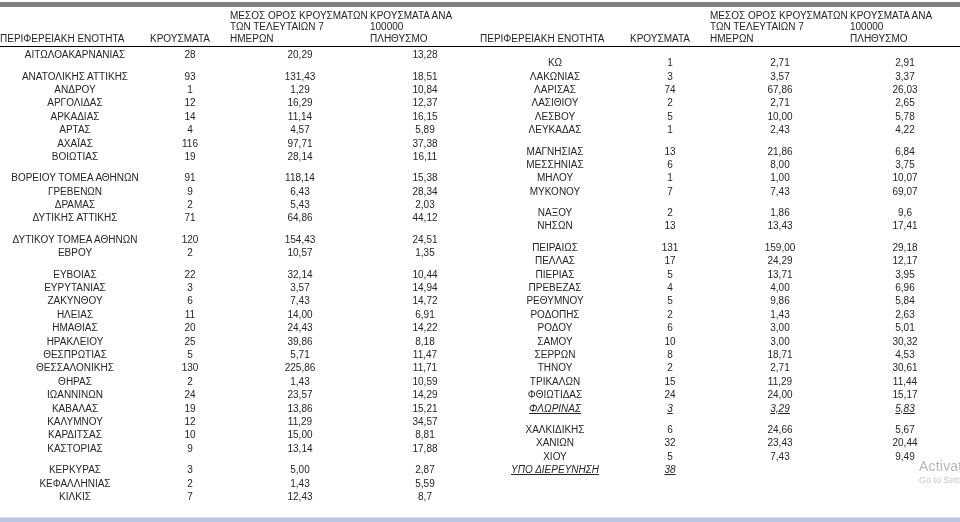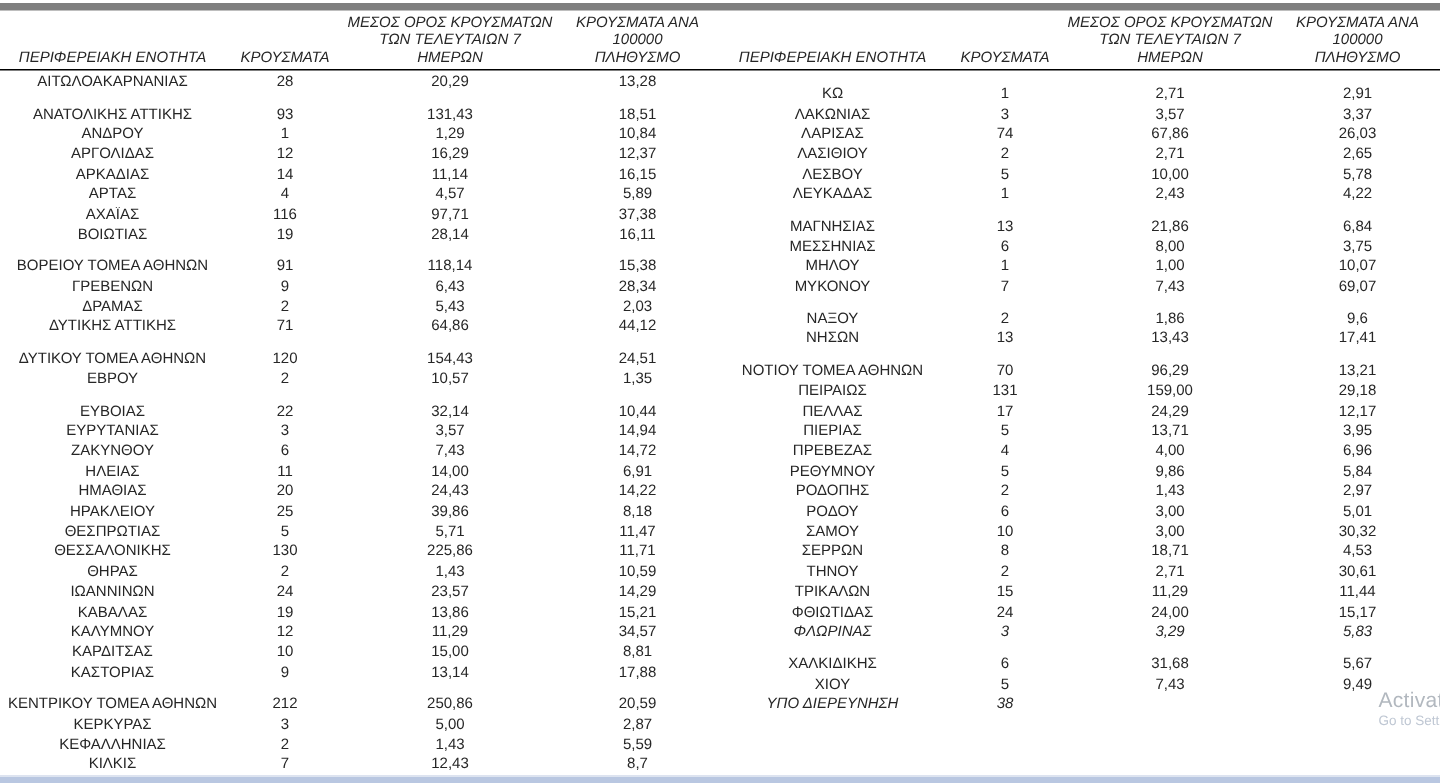--- a/index.html
+++ b/index.html
@@ -28,32 +28,32 @@
     display:flex;flex-direction:row;
   }
   .data-table{width:480px;}
   .thead{
     display:flex;align-items:flex-end;
     height:39px;
     border-bottom:1.5px solid var(--rule);
     font-size:10px;line-height:11.5px;
   }
   .th{
-    text-align:center;white-space:pre-line;padding-bottom:2px;font-style:italic;
+    text-align:left;white-space:pre-line;padding-bottom:2px;
   }
   .col-region{width:150px;}
   .col-cases{width:80px;}
   .col-avg7{width:140px;}
   .col-per100k{width:110px;}
   .tbody{padding-top:1px;}
   .trow{
     display:flex;height:13.4px;align-items:center;
     font-size:10px;
   }
-  .trow.italic{font-style:italic;}
+  .trow.italic{font-style:italic;text-decoration:underline;}
   .tcell{text-align:center;overflow:hidden;white-space:nowrap;}
   .gap-row{height:8px;}
   .bottom-bar{
     position:absolute;left:0;top:517px;width:960px;height:4.5px;
     background:var(--bottombar);
     border-top:1px solid #dde4f0;
   }
   .watermark{
     position:absolute;left:919px;top:458px;width:200px;
     white-space:nowrap;pointer-events:none;
@@ -250,26 +250,20 @@
     <div class="tcell col-per100k">8,81</div>
   </div>
         <div class="trow">
     <div class="tcell col-region">ΚΑΣΤΟΡΙΑΣ</div>
     <div class="tcell col-cases">9</div>
     <div class="tcell col-avg7">13,14</div>
     <div class="tcell col-per100k">17,88</div>
   </div>
         <div class="gap-row"></div>
         <div class="trow">
-    <div class="tcell col-region">ΚΕΝΤΡΙΚΟΥ ΤΟΜΕΑ ΑΘΗΝΩΝ</div>
-    <div class="tcell col-cases">212</div>
-    <div class="tcell col-avg7">250,86</div>
-    <div class="tcell col-per100k">20,59</div>
-  </div>
-        <div class="trow">
     <div class="tcell col-region">ΚΕΡΚΥΡΑΣ</div>
     <div class="tcell col-cases">3</div>
     <div class="tcell col-avg7">5,00</div>
     <div class="tcell col-per100k">2,87</div>
   </div>
         <div class="trow">
     <div class="tcell col-region">ΚΕΦΑΛΛΗΝΙΑΣ</div>
     <div class="tcell col-cases">2</div>
     <div class="tcell col-avg7">1,43</div>
     <div class="tcell col-per100k">5,59</div>
@@ -364,26 +358,20 @@
     <div class="tcell col-per100k">9,6</div>
   </div>
         <div class="trow">
     <div class="tcell col-region">ΝΗΣΩΝ</div>
     <div class="tcell col-cases">13</div>
     <div class="tcell col-avg7">13,43</div>
     <div class="tcell col-per100k">17,41</div>
   </div>
         <div class="gap-row"></div>
         <div class="trow">
-    <div class="tcell col-region">ΝΟΤΙΟΥ ΤΟΜΕΑ ΑΘΗΝΩΝ</div>
-    <div class="tcell col-cases">70</div>
-    <div class="tcell col-avg7">96,29</div>
-    <div class="tcell col-per100k">13,21</div>
-  </div>
-        <div class="trow">
     <div class="tcell col-region">ΠΕΙΡΑΙΩΣ</div>
     <div class="tcell col-cases">131</div>
     <div class="tcell col-avg7">159,00</div>
     <div class="tcell col-per100k">29,18</div>
   </div>
         <div class="trow">
     <div class="tcell col-region">ΠΕΛΛΑΣ</div>
     <div class="tcell col-cases">17</div>
     <div class="tcell col-avg7">24,29</div>
     <div class="tcell col-per100k">12,17</div>
@@ -403,21 +391,21 @@
         <div class="trow">
     <div class="tcell col-region">ΡΕΘΥΜΝΟΥ</div>
     <div class="tcell col-cases">5</div>
     <div class="tcell col-avg7">9,86</div>
     <div class="tcell col-per100k">5,84</div>
   </div>
         <div class="trow">
     <div class="tcell col-region">ΡΟΔΟΠΗΣ</div>
     <div class="tcell col-cases">2</div>
     <div class="tcell col-avg7">1,43</div>
-    <div class="tcell col-per100k">2,97</div>
+    <div class="tcell col-per100k">2,63</div>
   </div>
         <div class="trow">
     <div class="tcell col-region">ΡΟΔΟΥ</div>
     <div class="tcell col-cases">6</div>
     <div class="tcell col-avg7">3,00</div>
     <div class="tcell col-per100k">5,01</div>
   </div>
         <div class="trow">
     <div class="tcell col-region">ΣΑΜΟΥ</div>
     <div class="tcell col-cases">10</div>
@@ -451,22 +439,28 @@
         <div class="trow italic">
     <div class="tcell col-region">ΦΛΩΡΙΝΑΣ</div>
     <div class="tcell col-cases">3</div>
     <div class="tcell col-avg7">3,29</div>
     <div class="tcell col-per100k">5,83</div>
   </div>
         <div class="gap-row"></div>
         <div class="trow">
     <div class="tcell col-region">ΧΑΛΚΙΔΙΚΗΣ</div>
     <div class="tcell col-cases">6</div>
-    <div class="tcell col-avg7">31,68</div>
+    <div class="tcell col-avg7">24,66</div>
     <div class="tcell col-per100k">5,67</div>
+  </div>
+        <div class="trow">
+    <div class="tcell col-region">ΧΑΝΙΩΝ</div>
+    <div class="tcell col-cases">32</div>
+    <div class="tcell col-avg7">23,43</div>
+    <div class="tcell col-per100k">20,44</div>
   </div>
         <div class="trow">
     <div class="tcell col-region">ΧΙΟΥ</div>
     <div class="tcell col-cases">5</div>
     <div class="tcell col-avg7">7,43</div>
     <div class="tcell col-per100k">9,49</div>
   </div>
         <div class="trow italic">
     <div class="tcell col-region">ΥΠΟ ΔΙΕΡΕΥΝΗΣΗ</div>
     <div class="tcell col-cases">38</div>

